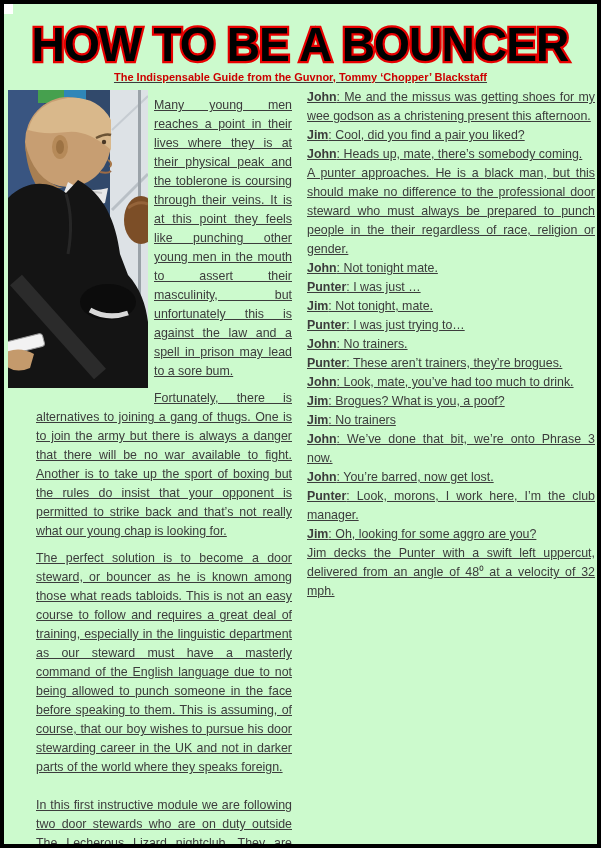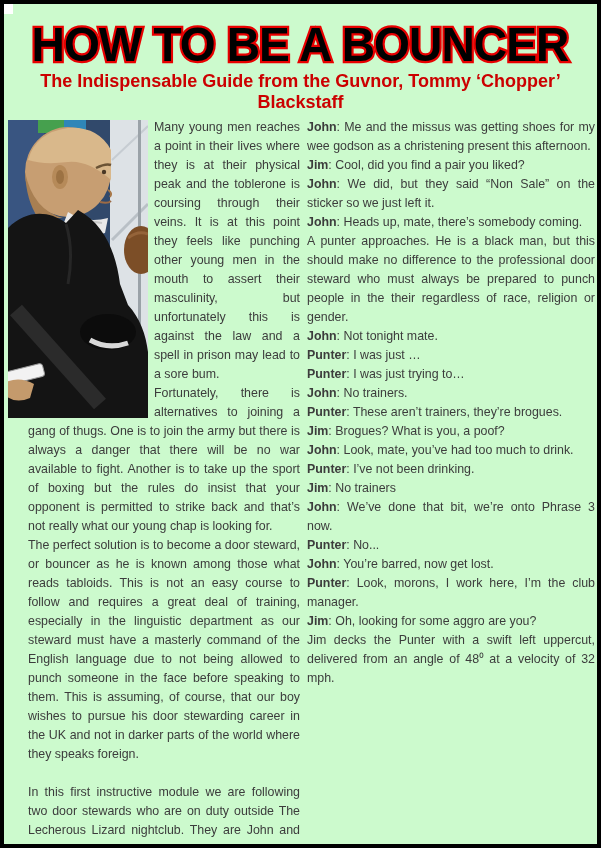--- a/index.html
+++ b/index.html
@@ -3,46 +3,47 @@
 <meta charset="utf-8">
 <style>
   html,body { margin:0; padding:0; background:#ffffff; }
   .page {
     position:relative; width:601px; height:848px; box-sizing:border-box;
     background: var(--page-bg,#ccfacd);
     border:4px solid var(--border,#000);
     overflow:hidden;
     font-family:"Liberation Sans", sans-serif;
     color: var(--body-text,#3c3c3c);
+    text-decoration: underline;
   }
   .corner-artifact { position:absolute; top:-4px; left:-4px; width:13px; height:14px; background:#fff; }
   header { text-align:center; padding-top:10px; }
   .title-svg { display:block; margin:0 auto; }
   .title-text {
     fill: var(--title-fill,#000);
     stroke: var(--title-outline,#e80000);
     stroke-width:4.5px;
     paint-order: stroke fill;
     font-family:"Liberation Sans", sans-serif;
     font-weight:bold;
     font-size:49px;
     letter-spacing:-1px;
   }
   .subtitle {
     margin-top:-1px;
-    font-size:18px; font-weight:bold;
+    font-size:11px; font-weight:bold;
     color: var(--subtitle-red,#cc0000);
   }
   .cols { display:flex; margin-top:5px; }
   .col-left  { width:272px; margin-left:24px; }
   .col-right { width:288px; margin-left:7px; }
   .col-left, .col-right { font-size:12.4px; line-height:19px; }
   .photo-wrap { float:left; width:140px; height:298px; margin:2px 6px 3px -20px; }
   .photo-wrap svg { display:block; }
-  .para  { margin:0; text-align:justify; }
+  .para  { margin:8px; text-align:justify; }
   .dline { margin:0; text-align:justify; }
   .gap   { margin-top:19px; }
   .speaker { font-weight:bold; }
 </style>
 </head>
 <body>
 
 <div class="page">
   <div class="corner-artifact"></div>
 
@@ -95,33 +96,31 @@
           <p class="para">Many young men reaches a point in their lives where they is at their physical peak and the toblerone is coursing through their veins.  It is at this point they feels like punching other young men in the mouth to assert their masculinity, but unfortunately this is against the law and a spell in prison may lead to a sore bum.</p>
           <p class="para">Fortunately, there is alternatives to joining a gang of thugs.  One is to join the army but there is always a danger that there will be no war available to fight.  Another is to take up the sport of boxing but the rules do insist that your opponent is permitted to strike back and that’s not really what our young chap is looking for.</p>
           <p class="para">The perfect solution is to become a door steward, or bouncer as he is known among those what reads tabloids.  This is not an easy course to follow and requires a great deal of training, especially in the linguistic department as our steward must have a masterly command of the English language due to not being allowed to punch someone in the face before speaking to them.  This is assuming, of course, that our boy wishes to pursue his door stewarding career in the UK and not in darker parts of the world where they speaks foreign.</p>
           <p class="para gap">In this first instructive module we are following two door stewards who are on duty outside The Lecherous Lizard nightclub.  They are John and Jim, though these are not their real names, which is Jim and John.  The events what follows is fiction, that is they is not real. There was no witnesses and the CCTV was broke.</p>
         </div>
     </div>
 
     <div class="col-right" id="dialogue">
         <p class="dline"><span class="speaker">John</span>: Me and the missus was getting shoes for my wee godson as a christening present this afternoon.</p>
         <p class="dline"><span class="speaker">Jim</span>: Cool, did you find a pair you liked?</p>
-        <p class="dline"><span class="speaker">John</span>: We did, but they said “Non Sale” on the sticker so we just left it.</p>
         <p class="dline"><span class="speaker">John</span>: Heads up, mate, there’s somebody coming.</p>
         <p class="dline">A punter approaches.  He is a black man, but this should make no difference to the professional door steward who must always be prepared to punch people in the their regardless of race, religion or gender.</p>
         <p class="dline"><span class="speaker">John</span>: Not tonight mate.</p>
         <p class="dline"><span class="speaker">Punter</span>: I was just …</p>
+        <p class="dline"><span class="speaker">Jim</span>: Not tonight, mate.</p>
         <p class="dline"><span class="speaker">Punter</span>: I was just trying to…</p>
         <p class="dline"><span class="speaker">John</span>: No trainers.</p>
         <p class="dline"><span class="speaker">Punter</span>: These aren’t trainers, they’re brogues.</p>
+        <p class="dline"><span class="speaker">John</span>: Look, mate, you’ve had too much to drink.</p>
         <p class="dline"><span class="speaker">Jim</span>: Brogues?  What is you, a poof?</p>
-        <p class="dline"><span class="speaker">John</span>: Look, mate, you’ve had too much to drink.</p>
-        <p class="dline"><span class="speaker">Punter</span>: I’ve not been drinking.</p>
         <p class="dline"><span class="speaker">Jim</span>: No trainers</p>
         <p class="dline"><span class="speaker">John</span>: We’ve done that bit, we’re onto Phrase 3 now.</p>
-        <p class="dline"><span class="speaker">Punter</span>: No...</p>
         <p class="dline"><span class="speaker">John</span>: You’re barred, now get lost.</p>
         <p class="dline"><span class="speaker">Punter</span>: Look, morons, I work here, I’m the club manager.</p>
         <p class="dline"><span class="speaker">Jim</span>: Oh, looking for some aggro are you?</p>
         <p class="dline">Jim decks the Punter with a swift left uppercut, delivered from an angle of 48⁰ at a velocity of 32 mph.</p>
       </div>
   </div>
 </div>
 
 </body></html>

